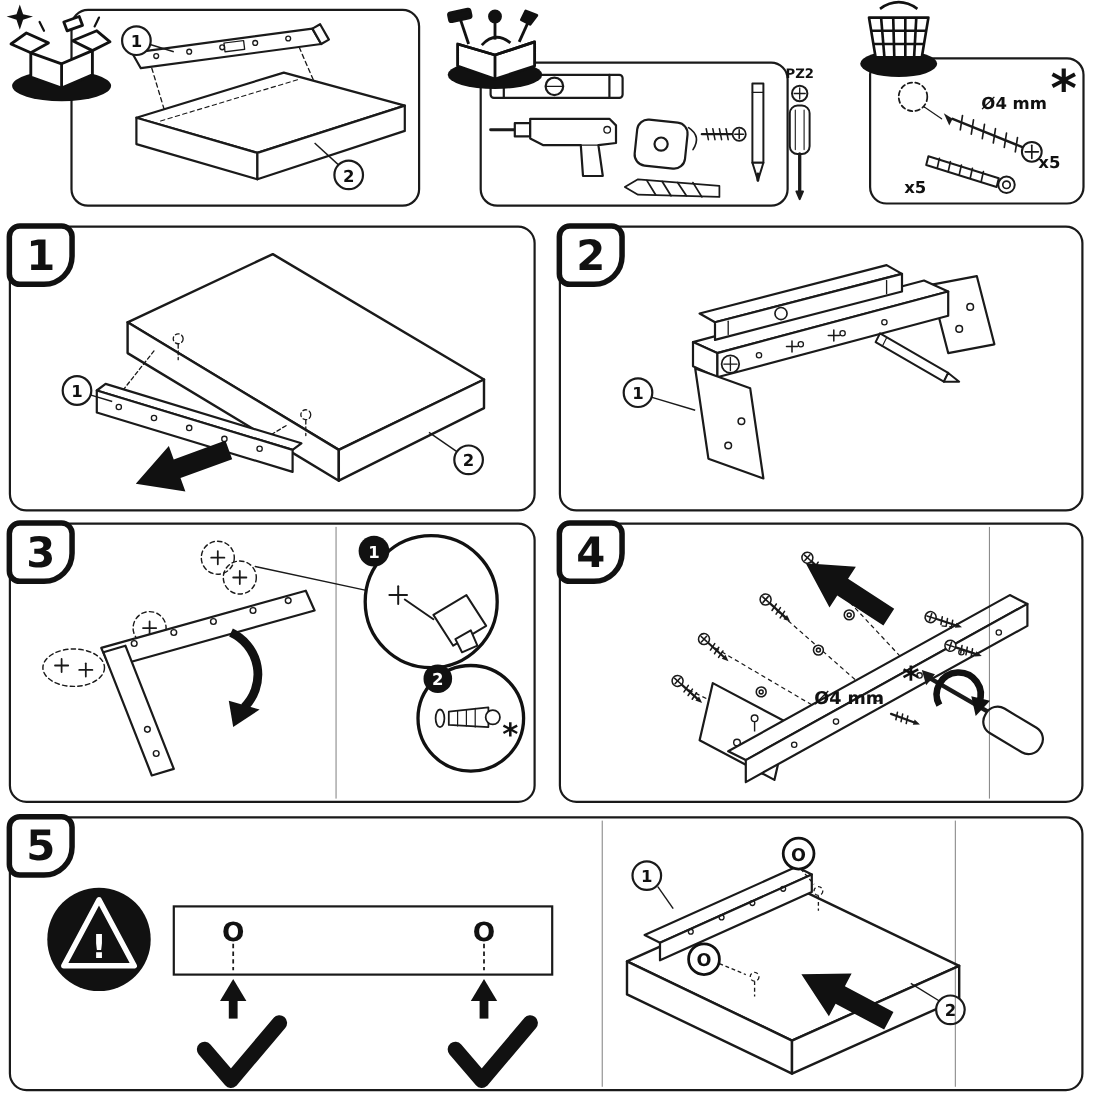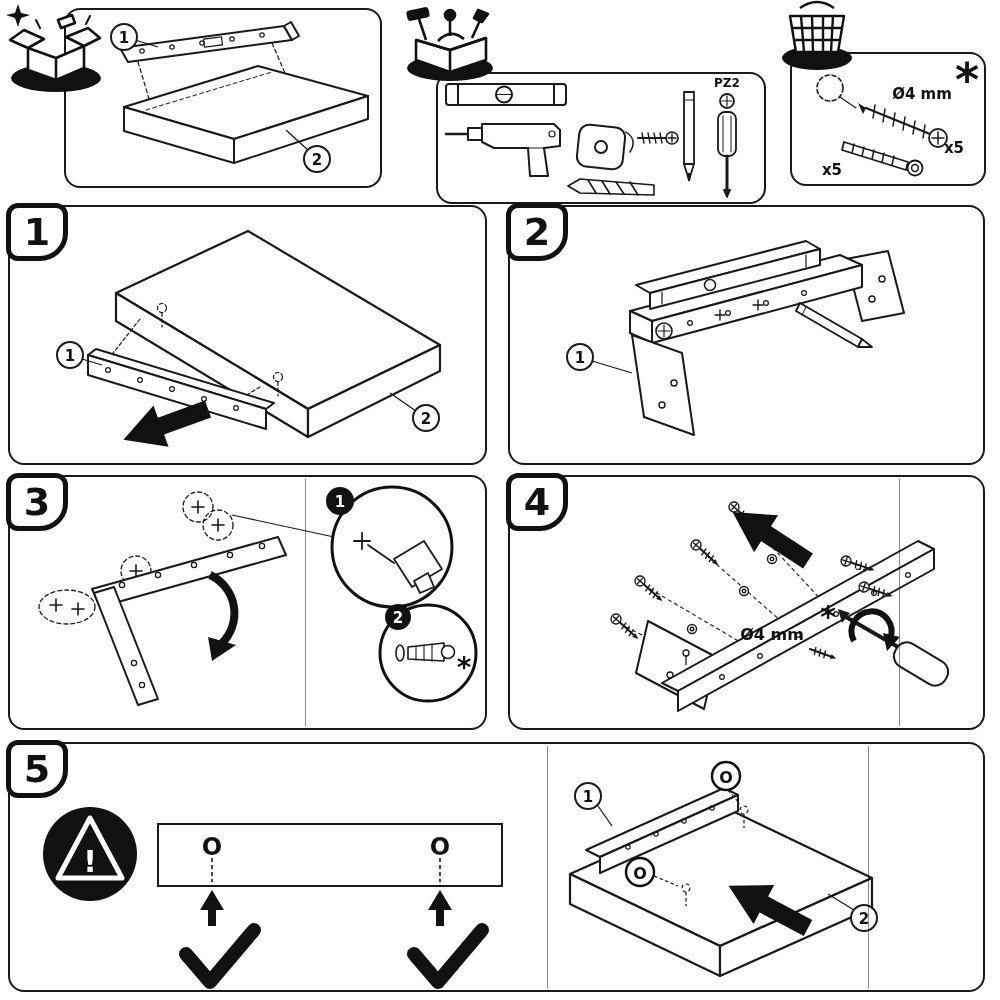--- a/index.html
+++ b/index.html
@@ -48,21 +48,21 @@
         <line x1="69" y1="30" x2="92" y2="37" stroke="#1a1a1a" stroke-width="1.3"></line>
         <circle cx="58" cy="27" r="13" fill="#fff" stroke="#1a1a1a" stroke-width="2"></circle>
         <text x="58" y="28" text-anchor="middle" dominant-baseline="central" font-size="15" font-weight="bold" fill="#111">1</text>
         <line x1="243" y1="141" x2="220" y2="120" stroke="#1a1a1a" stroke-width="1.3"></line>
         <circle cx="251" cy="149" r="13" fill="#fff" stroke="#1a1a1a" stroke-width="2"></circle>
         <text x="251" y="150" text-anchor="middle" dominant-baseline="central" font-size="15" font-weight="bold" fill="#111">2</text>
       </g>
     </svg>
   </div>
 
-  <div class="panel" style="left:436px;top:72px;width:330px;height:132px">
+  <div class="panel" style="left:436px;top:56px;width:281px;height:132px">
     <svg width="325" height="127" viewBox="0 0 325 127">
       <g stroke="#1a1a1a" stroke-linejoin="round" stroke-linecap="round" fill="#fff">
         <g stroke-width="2">
           <rect x="8" y="10" width="120" height="21" rx="3"></rect>
           <line x1="20" y1="10" x2="20" y2="31"></line>
           <line x1="116" y1="10" x2="116" y2="31"></line>
           <circle cx="66" cy="20.5" r="8"></circle>
           <line x1="58" y1="20.5" x2="74" y2="20.5" stroke-width="1"></line>
         </g>
         <g stroke-width="2">

